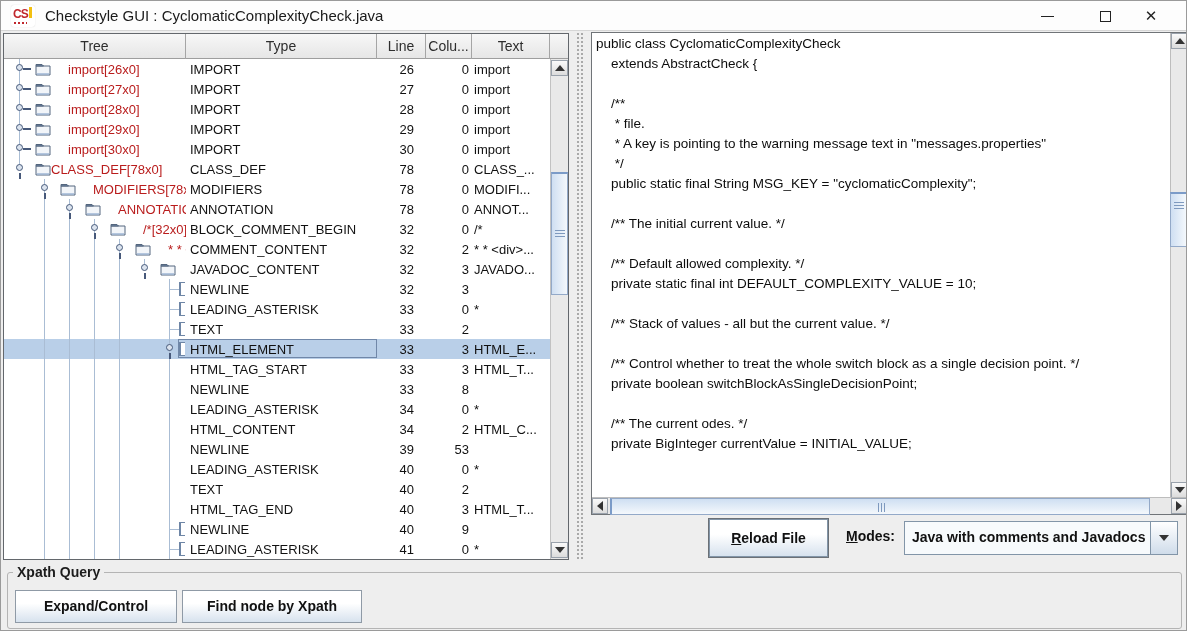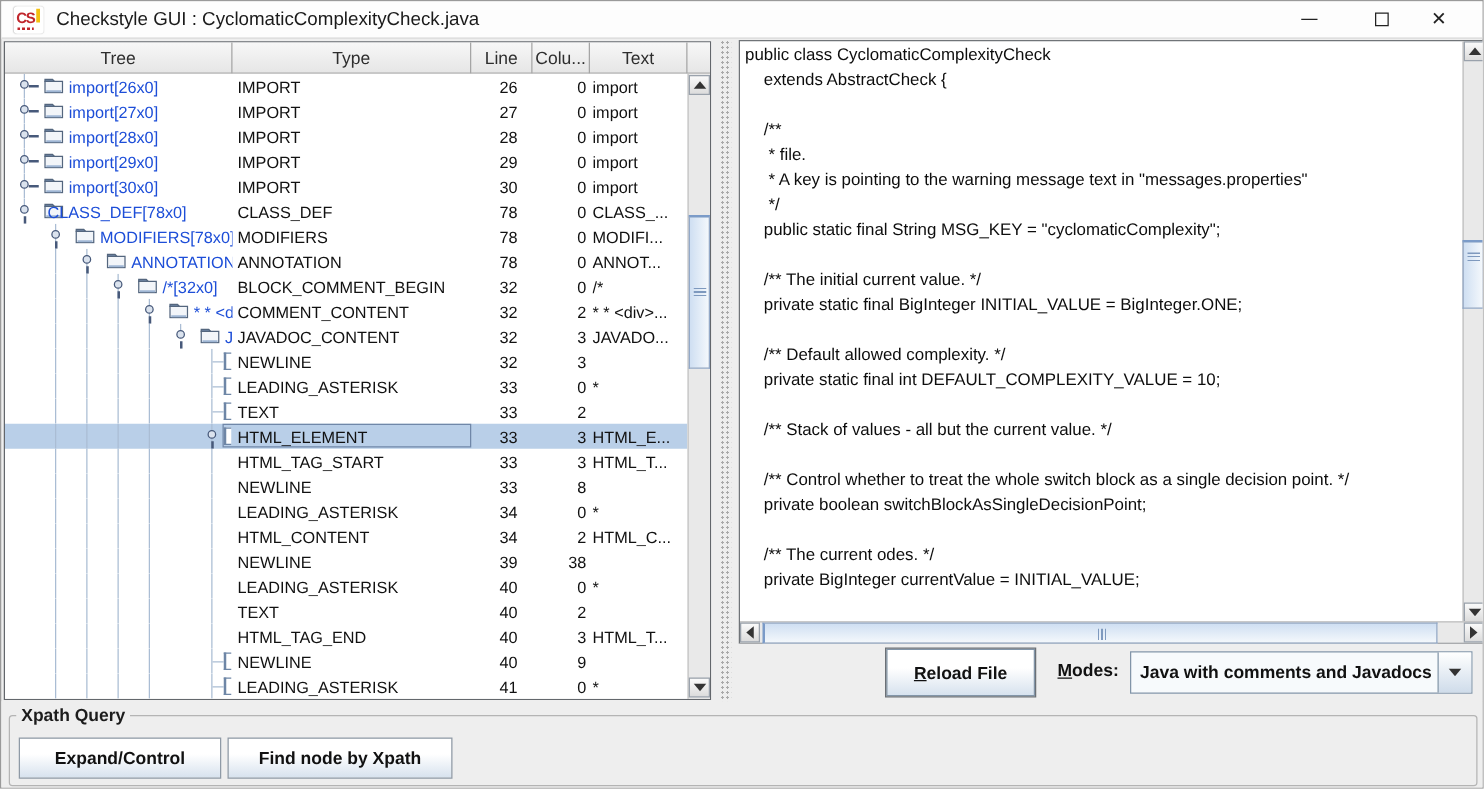--- a/index.html
+++ b/index.html
@@ -28,21 +28,21 @@
   #tree-body { position:absolute; left:0; top:25px; width:546px; height:500px; overflow:hidden; background:#fff; }
   .trow { position:relative; width:100%; height:20px; }
   .trow.selected { background:#b9cfe8; }
   .tree-cell { position:absolute; left:0; top:0; width:182px; height:20px; overflow:hidden; }
   .leg { position:absolute; width:1px; background:#aabdd4; top:0; height:20px; }
   .leg.half { height:10px; }
   .dash { position:absolute; height:1px; width:9px; background:#aabdd4; top:10px; }
   .handle-circle { position:absolute; width:7px; height:7px; border:1.5px solid #47597a; border-radius:50%; background:#dbe3ee; top:5px; }
   .handle-stem-r { position:absolute; width:8px; height:2px; background:#47597a; top:9px; }
   .handle-stem-d { position:absolute; width:2px; height:6px; background:#47597a; top:14px; }
-  .node-label { position:absolute; top:3px; font-size:13px; color:#1d4ed8; white-space:nowrap; }
+  .node-label { position:absolute; top:3px; font-size:13px; color:#b91c1c; white-space:nowrap;margin-left:13px; }
   .sliver { position:absolute; top:3px; width:6px; height:14px; background:#fff; border-left:2px solid #6e86a6; border-top:1px solid #6e86a6; border-bottom:1px solid #6e86a6; }
   .cell { position:absolute; top:3px; font-size:13px; color:#111; white-space:nowrap; overflow:hidden; }
   .cell.type { left:186px; width:187px; }
   .cell.line { left:373px; width:49px; text-align:right; padding-right:12px; }
   .cell.colu { left:422px; width:46px; text-align:right; padding-right:3px; }
   .cell.text { left:470px; width:76px; }
   .focus-box { position:absolute; left:174px; top:0; width:199px; height:19px; border:1px solid #7087a8; }
 
   
   .sb-track { position:absolute; background:#e9e9e9; }
@@ -431,21 +431,21 @@
         <div class="trow">
           <div class="tree-cell">
             <div class="leg" style="left:40px"></div>
             <div class="leg" style="left:65px"></div>
             <div class="leg" style="left:90px"></div>
             <div class="leg" style="left:115px"></div>
             <div class="leg" style="left:165px"></div>
           </div>
           <div class="cell type">NEWLINE</div>
           <div class="cell line">39</div>
-          <div class="cell colu">38</div>
+          <div class="cell colu">53</div>
           <div class="cell text"></div>
         </div>
         <div class="trow">
           <div class="tree-cell">
             <div class="leg" style="left:40px"></div>
             <div class="leg" style="left:65px"></div>
             <div class="leg" style="left:90px"></div>
             <div class="leg" style="left:115px"></div>
             <div class="leg" style="left:165px"></div>
           </div>
@@ -534,21 +534,20 @@
         <div class="code-line">public class CyclomaticComplexityCheck</div>
         <div class="code-line">    extends AbstractCheck {</div>
         <div class="code-line"> </div>
         <div class="code-line">    /**</div>
         <div class="code-line">     * file.</div>
         <div class="code-line">     * A key is pointing to the warning message text in "messages.properties"</div>
         <div class="code-line">     */</div>
         <div class="code-line">    public static final String MSG_KEY = "cyclomaticComplexity";</div>
         <div class="code-line"> </div>
         <div class="code-line">    /** The initial current value. */</div>
-        <div class="code-line">    private static final BigInteger INITIAL_VALUE = BigInteger.ONE;</div>
         <div class="code-line"> </div>
         <div class="code-line">    /** Default allowed complexity. */</div>
         <div class="code-line">    private static final int DEFAULT_COMPLEXITY_VALUE = 10;</div>
         <div class="code-line"> </div>
         <div class="code-line">    /** Stack of values - all but the current value. */</div>
         <div class="code-line"> </div>
         <div class="code-line">    /** Control whether to treat the whole switch block as a single decision point. */</div>
         <div class="code-line">    private boolean switchBlockAsSingleDecisionPoint;</div>
         <div class="code-line"> </div>
         <div class="code-line">    /** The current odes. */</div>

